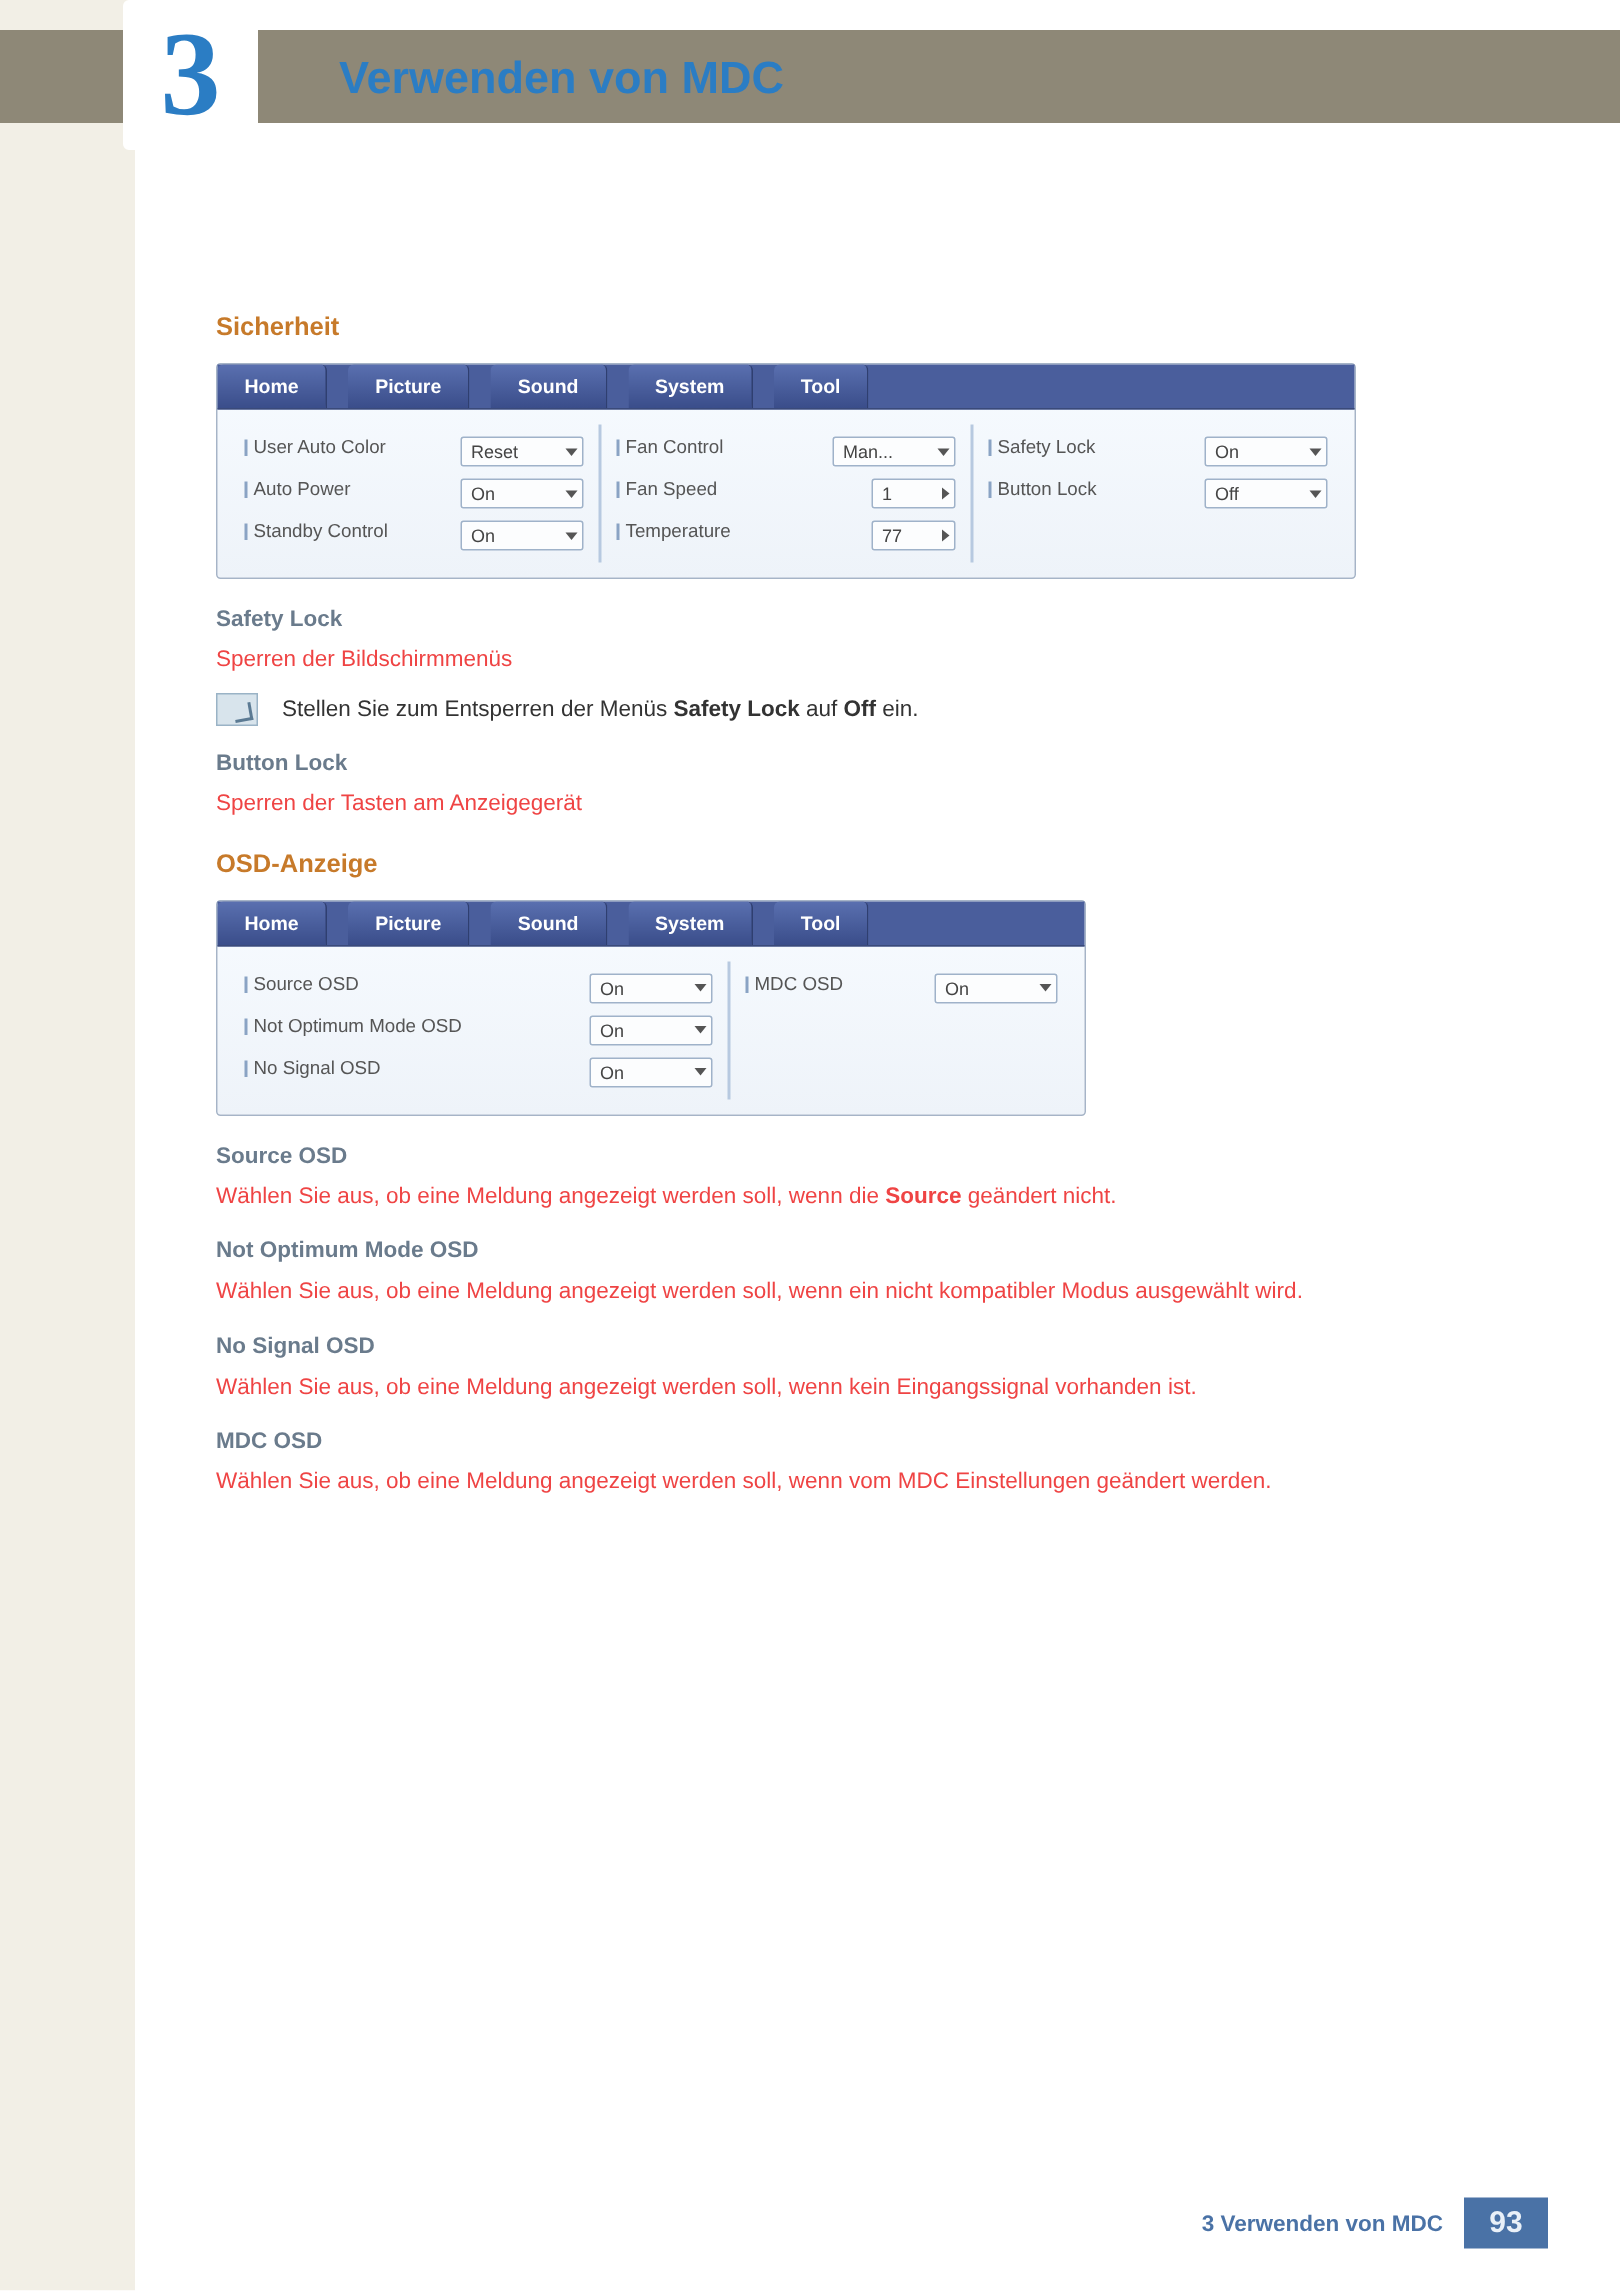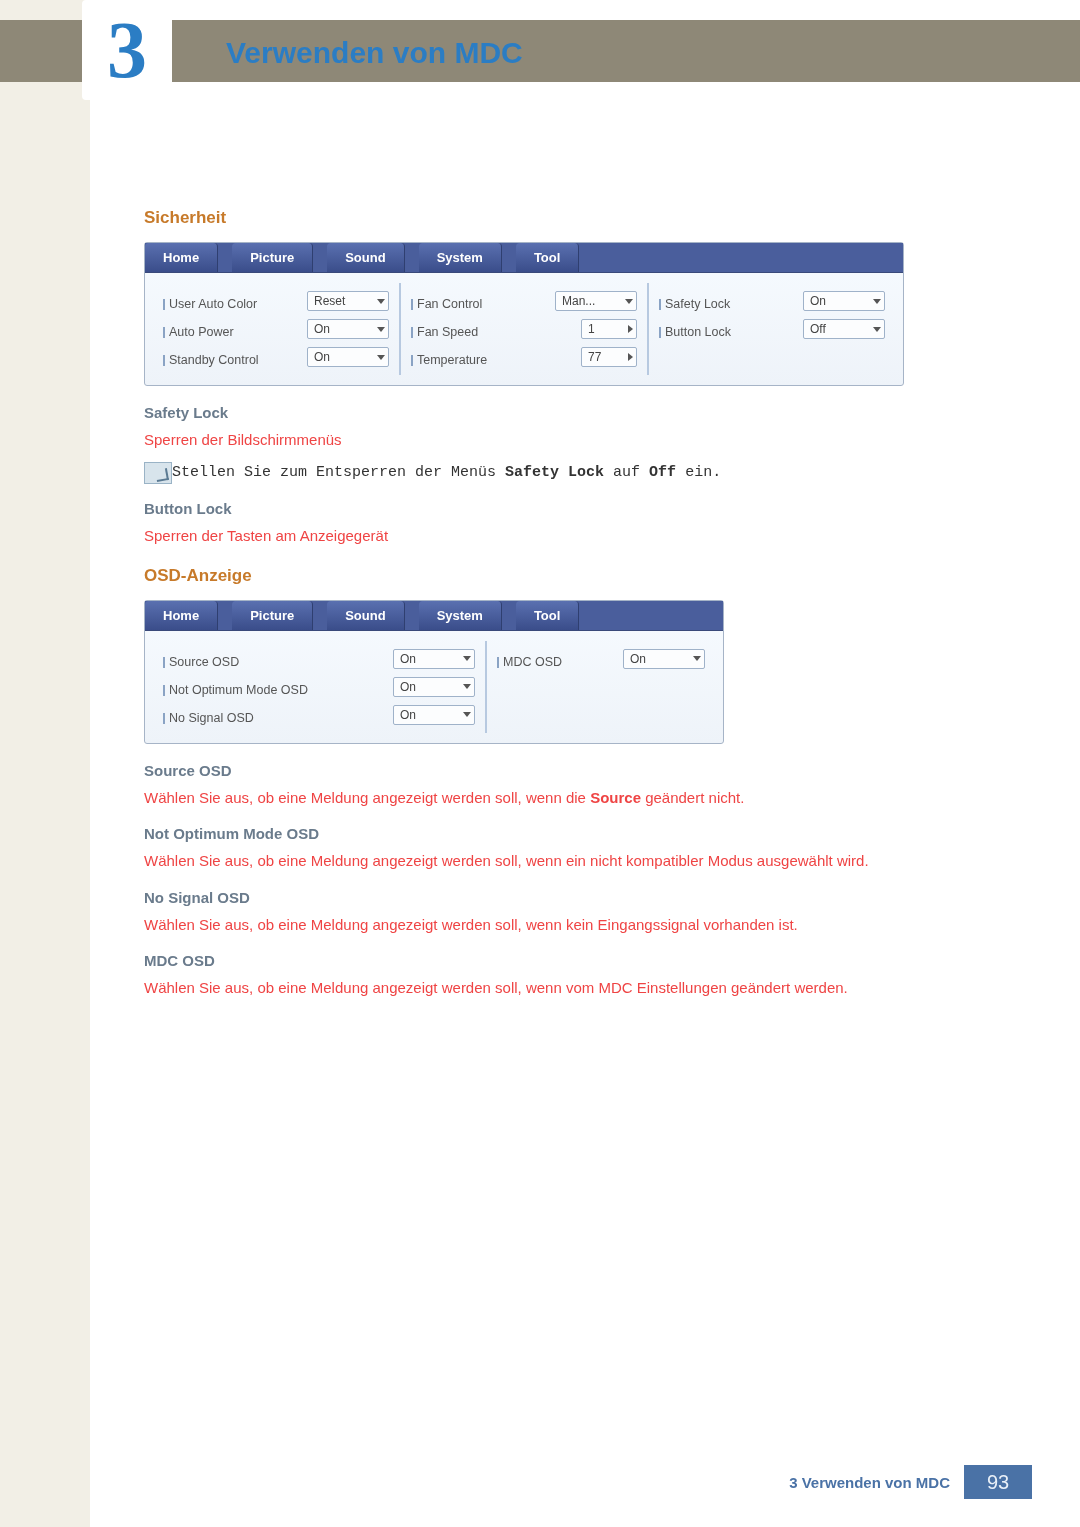--- a/index.html
+++ b/index.html
@@ -64,22 +64,22 @@
   }
   .body-text {
     color: #ef4444;
     font-size: 15px;
     line-height: 1.5;
     margin: 8px 0;
   }
   .note-row {
     display: flex;
     align-items: flex-end;
+    gap: 16px;
     margin: 10px 0;
-    font-family: Liberation Mono, monospace;
   }
   .note-icon {
     width: 28px; height: 22px;
     background: #d8e4ec;
     border: 1px solid #9ab3c6;
     position: relative;
     flex: 0 0 28px;
   }
   .note-icon::after {
     content: "";
@@ -123,21 +123,21 @@
     gap: 0;
   }
   .col {
     border-left: 2px solid #b7c9e0;
     padding: 4px 10px;
     flex: 1;
   }
   .col:first-child { border-left: none; }
   .row {
     display: flex;
-    align-items: flex-end;
+    align-items: flex-start;
     padding: 4px 0;
     gap: 8px;
   }
   .row .lbl {
     font-size: 12.5px;
     color: #555;
     flex: 1;
     position: relative;
     padding-left: 6px;
   }
@@ -186,26 +186,26 @@
     padding-right: 60px;
   }
   .footer-text {
     color: #4a72a6;
     font-size: 15px;
     font-weight: bold;
   }
   .page-box {
     background: #4a72a6;
     color: #e9f0f8;
-    width: 68px; height: 34px;
+    width: 56px; height: 34px;
     display: flex;
     align-items: center;
     justify-content: center;
     font-size: 20px;
-    font-weight: normal;
+    font-weight: bold;
   }
 
   .panel1 { width: 760px; }
   .panel2 { width: 580px; }
 </style>
 </head>
 <body>
 
 <div class="left-rail"></div>
 <div class="top-band"></div>

